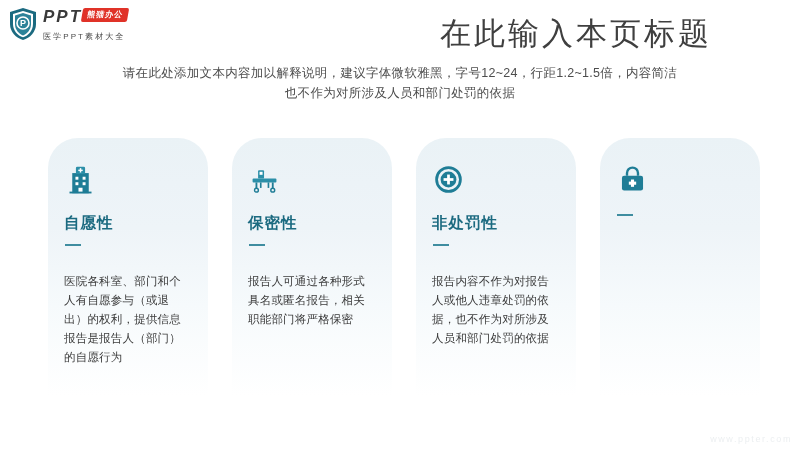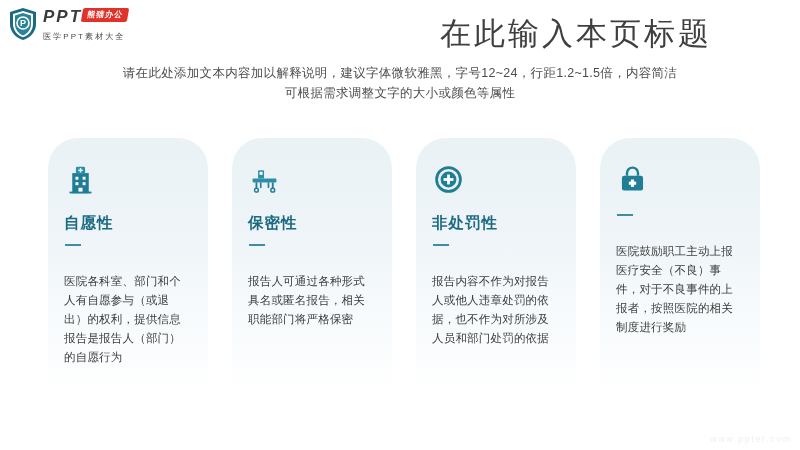--- a/index.html
+++ b/index.html
@@ -168,21 +168,21 @@
       <span class="logo-badge">熊猫办公</span>
     </span>
     <span class="logo-sub">医学PPT素材大全</span>
   </span>
 </div>
 
 <div class="page-title">在此输入本页标题</div>
 
 <div class="subtitle">
   <div>请在此处添加文本内容加以解释说明，建议字体微软雅黑，字号12~24，行距1.2~1.5倍，内容简洁</div>
-  <div>可根据需求调整文字的大小或颜色等属性</div>
+  <div>也不作为对所涉及人员和部门处罚的依据</div>
 </div>
 
 <div class="cards">
 
   <div class="card">
     <div class="card-icon">
       <span>
         <svg viewBox="0 0 36 36" width="33" height="33">
           <rect x="9" y="11" width="18" height="22" fill="#1f7d96"></rect>
           <rect x="13" y="4" width="10" height="8" rx="1.5" fill="#2c8fa8"></rect>
@@ -244,18 +244,17 @@
       <span>
         <svg viewBox="0 0 36 36" width="33" height="33">
           <path d="M12 14 V11 a6 6 0 0 1 12 0 V14" fill="none" stroke="#1f7d96" stroke-width="2.6"></path>
           <rect x="6.5" y="14" width="23" height="16" rx="2.4" fill="#1f7d96"></rect>
           <rect x="16.3" y="18" width="3.4" height="8" fill="#ffffff"></rect>
           <rect x="14" y="20.3" width="8" height="3.4" fill="#ffffff"></rect>
         </svg>
       </span>
     </div>
     <div class="card-rule"></div>
-    <div class="card-body">医院鼓励职工主动上报医疗安全（不良）事件，对于不良事件的上报者，按照医院的相关制度进行奖励</div>
   </div>
 
 </div>
 
 <div class="watermark">www.ppter.com</div>
 
 </body></html>

